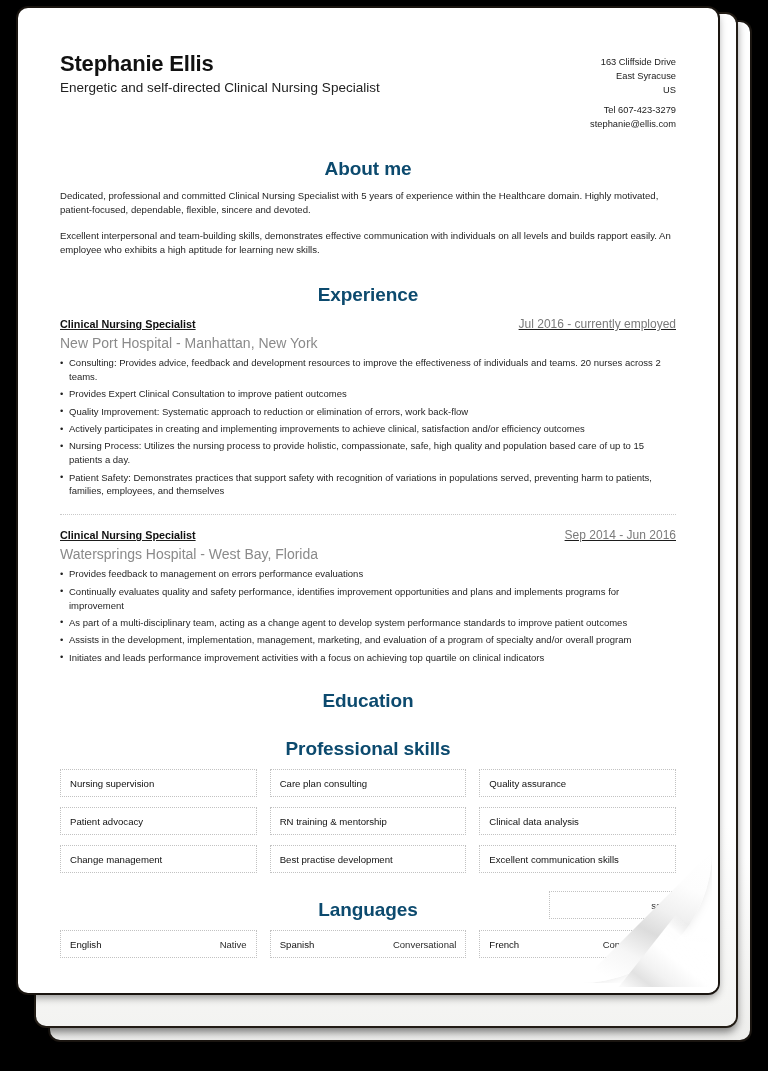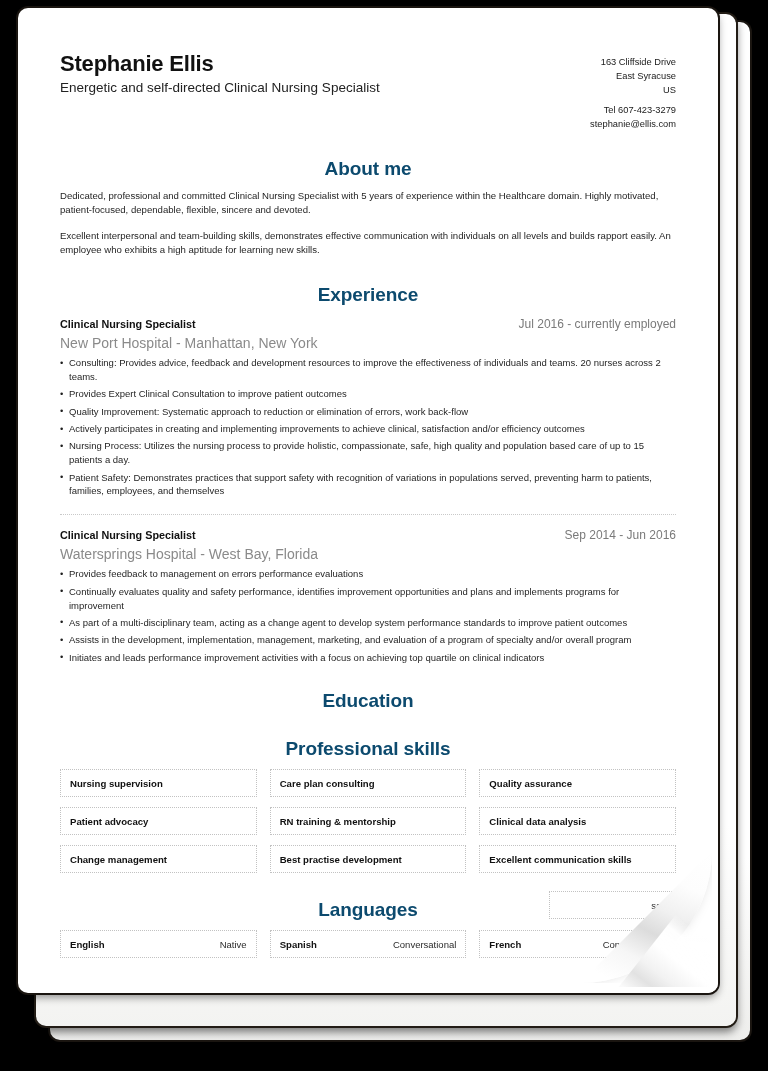--- a/index.html
+++ b/index.html
@@ -118,20 +118,21 @@
   .entry { padding-top: 2px; }
   .entry + .entry {
     margin-top: 16px;
     border-top: 1px dotted #c9c9c9;
     padding-top: 13px;
   }
   .entry-head {
     display: flex;
     justify-content: space-between;
     align-items: baseline;
+    text-decoration: underline;
   }
   .entry-title {
     font-size: 10.8px;
     font-weight: bold;
     color: #111111;
   }
   .entry-date {
     font-size: 12px;
     color: #7a7a7a;
     white-space: nowrap;
@@ -171,21 +172,21 @@
     border: 1px dotted #c2c2c2;
     box-sizing: border-box;
     height: 28px;
     display: flex;
     align-items: center;
     justify-content: space-between;
     padding: 0 9px;
   }
   .cell-label {
     font-size: 9.6px;
-    font-weight: bold;
+    font-weight: normal;
     color: #111111;
   }
   .cell-value {
     font-size: 9.5px;
     color: #2b2b2b;
   }
 
   
   .page-num {
     position: absolute;

